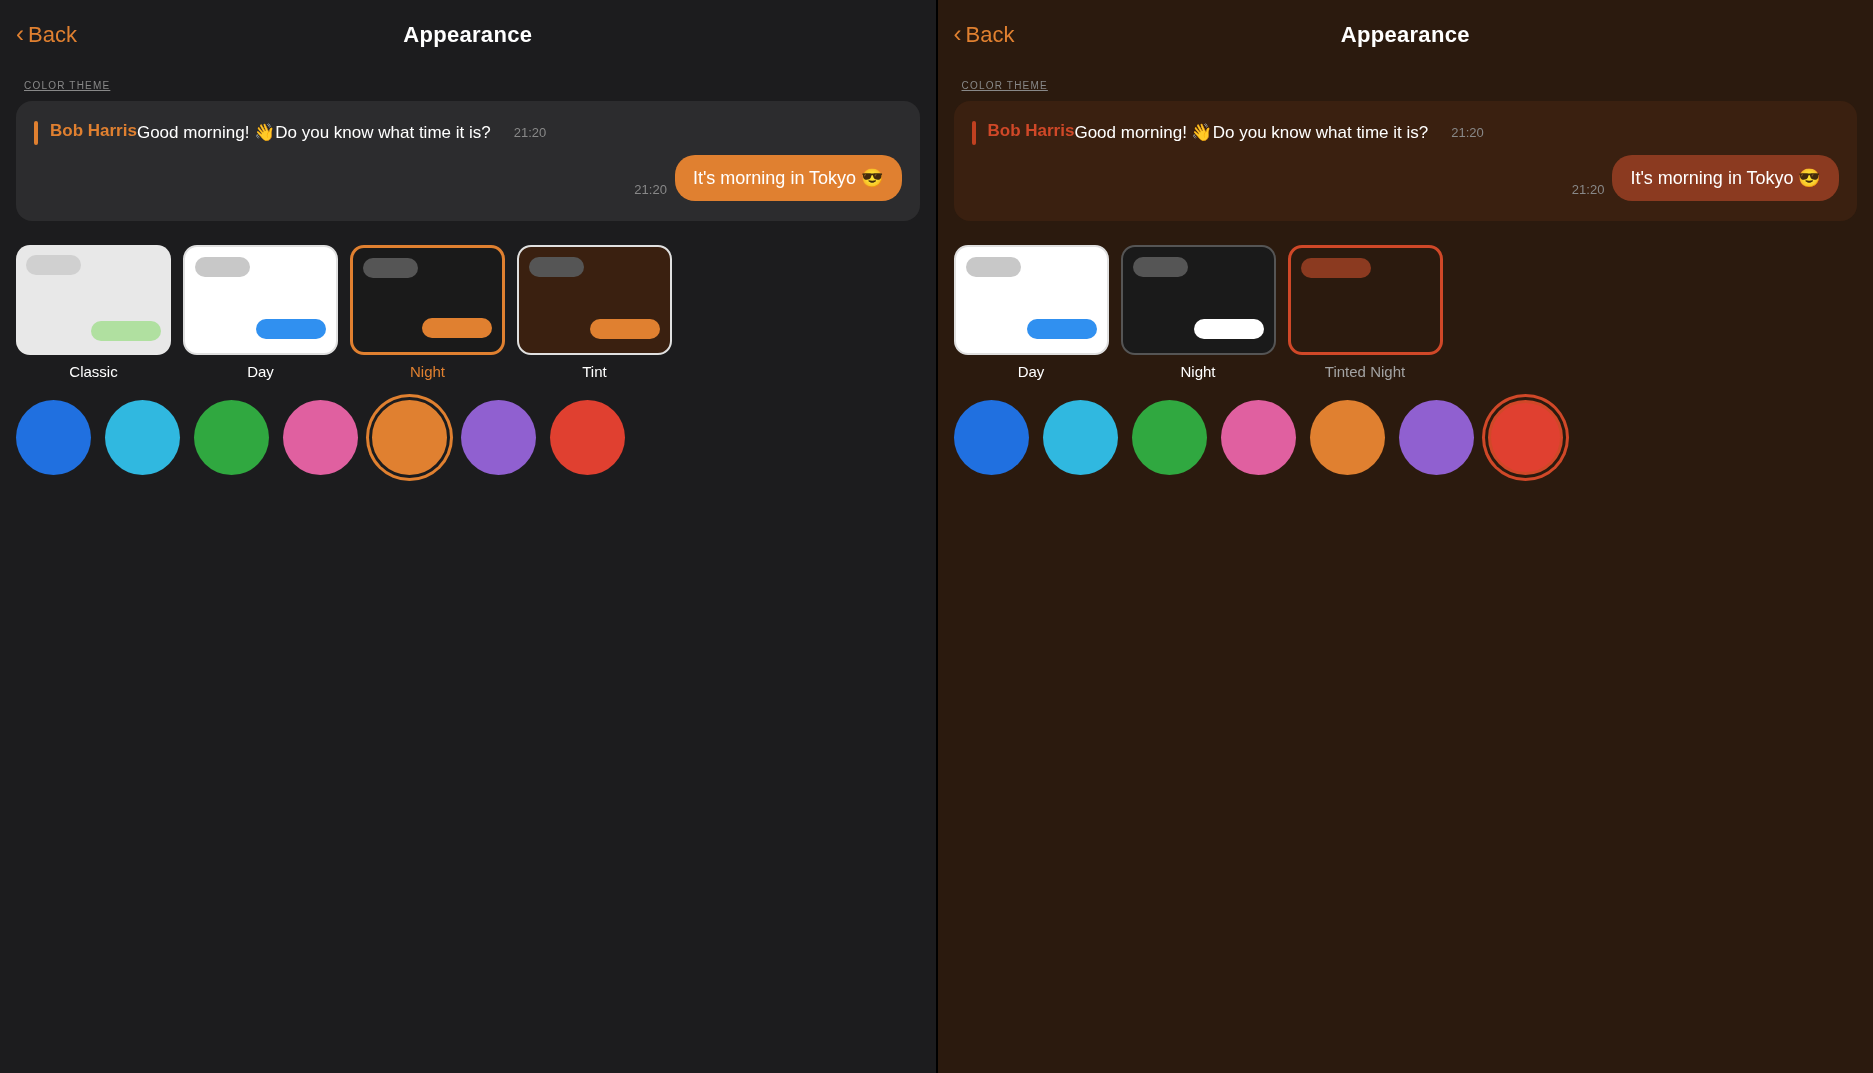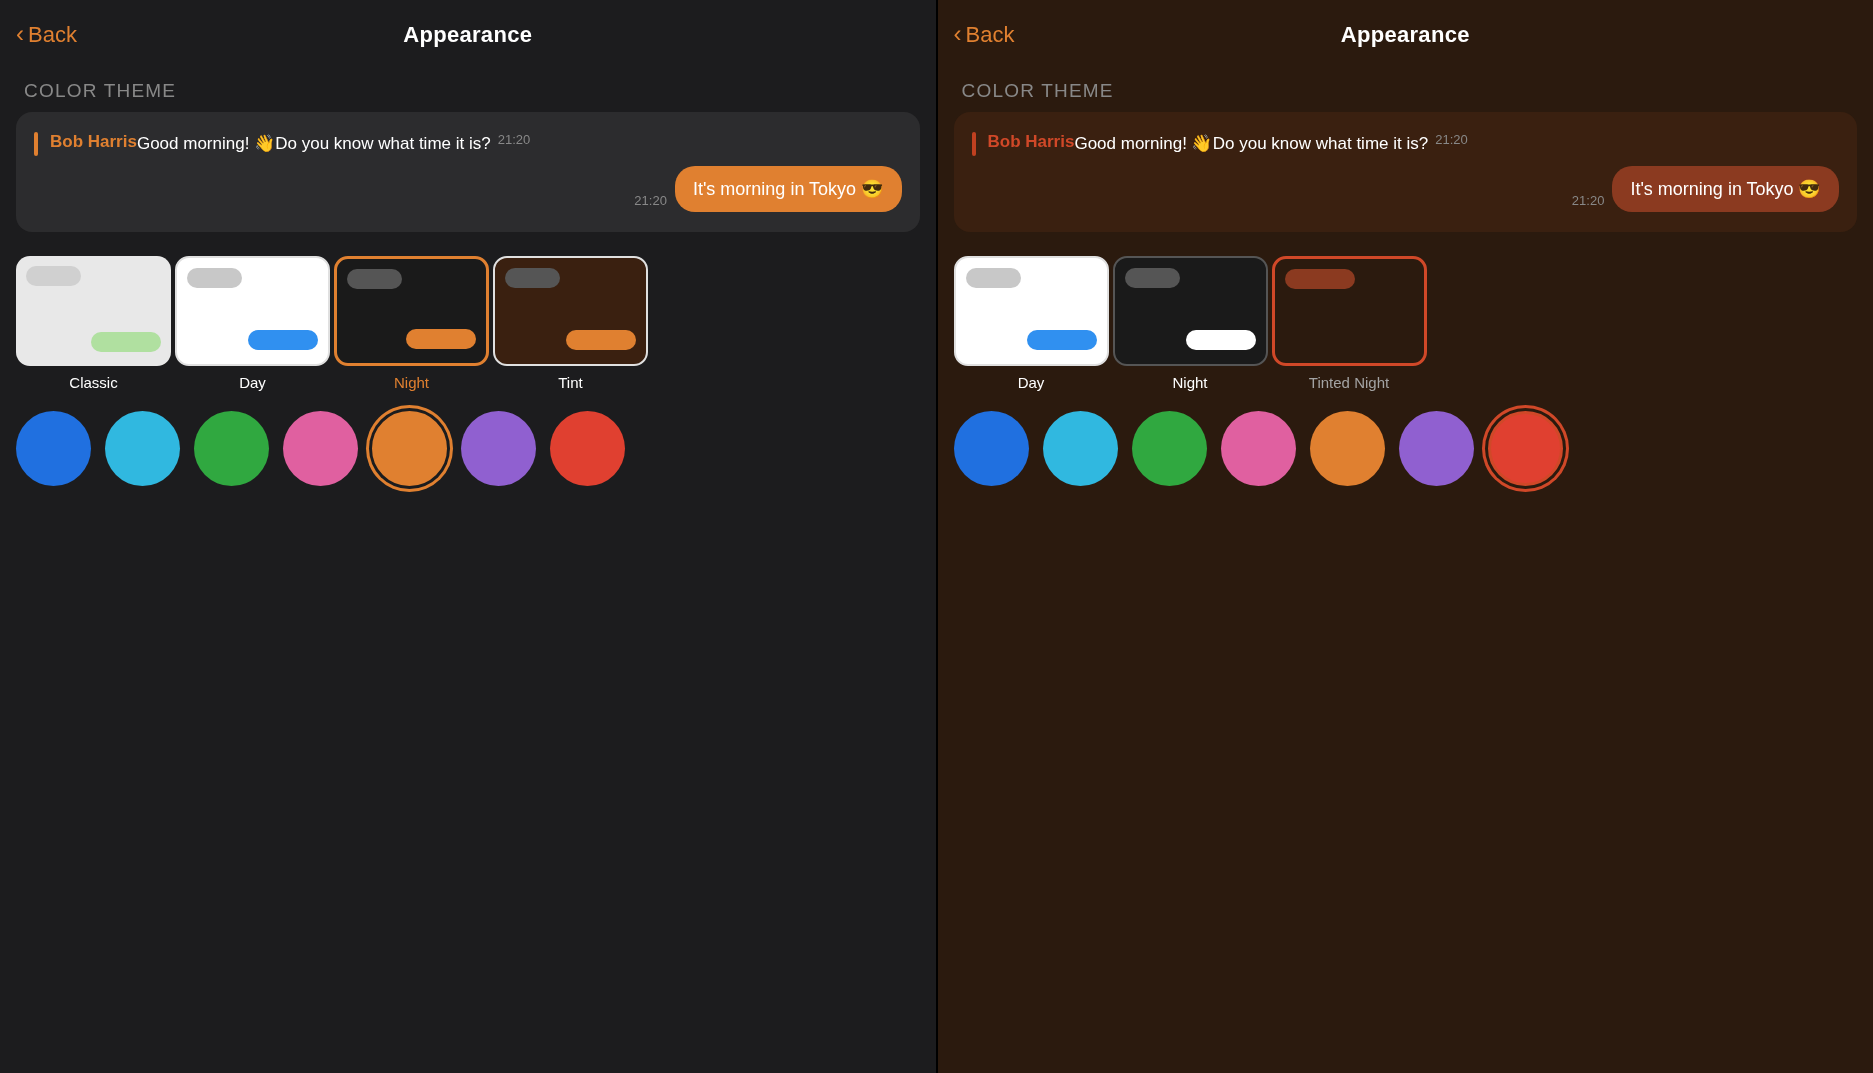--- a/index.html
+++ b/index.html
@@ -58,26 +58,27 @@
     .header-title {
       color: #ffffff;
       font-size: 22px;
       font-weight: 700;
       letter-spacing: 0.3px;
     }
 
     
     .section-label {
       color: #888888;
-      font-size: 19px;
+      font-size: 10px;
       font-weight: 500;
       letter-spacing: 1.2px;
       text-transform: uppercase;
       padding: 16px 24px 10px;
       flex-shrink: 0;
+      text-decoration: underline;
     }
 
     
     .chat-preview {
       margin: 0 16px 16px;
       background: #2c2c2e;
       border-radius: 16px;
       padding: 20px 18px;
       flex-shrink: 0;
     }
@@ -117,22 +118,22 @@
 
     .message-line {
       color: #ffffff;
       font-size: 17px;
       font-weight: 400;
       line-height: 1.4;
     }
 
     .message-with-time {
       display: flex;
-      align-items: flex-start;
-      gap: 7px;
+      align-items: center;
+      gap: 23px;
     }
 
     .time-stamp {
       color: #888888;
       font-size: 13px;
       font-weight: 400;
     }
 
     .outgoing-row {
       display: flex;
@@ -157,21 +158,21 @@
     .outgoing-time {
       color: #888888;
       font-size: 13px;
       margin-bottom: 4px;
       white-space: nowrap;
     }
 
     
     .theme-selector {
       display: flex;
-      gap: 4px;
+      gap: 12px;
       padding: 8px 16px 12px;
       flex-shrink: 0;
       overflow: hidden;
     }
 
     .theme-option {
       display: flex;
       flex-direction: column;
       align-items: center;
       gap: 8px;

